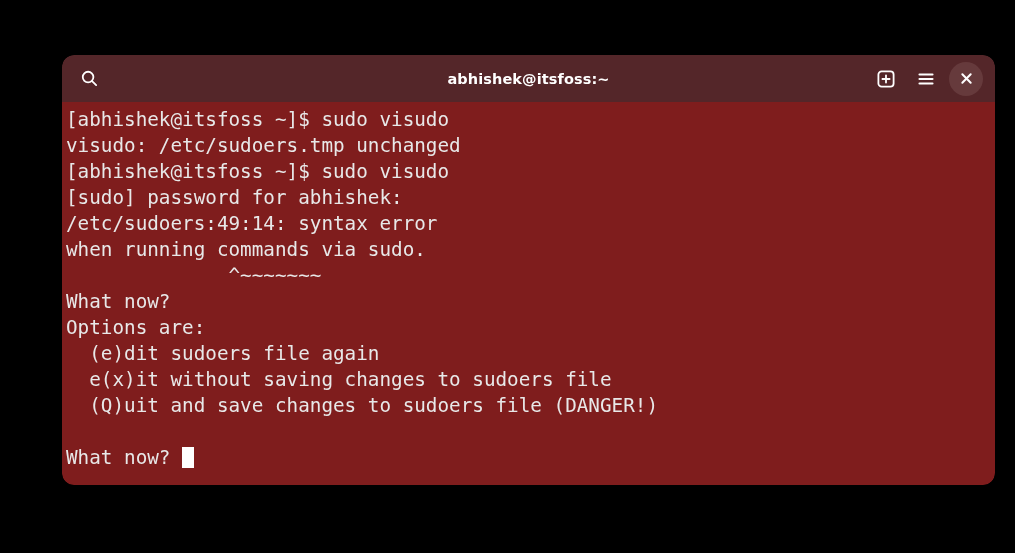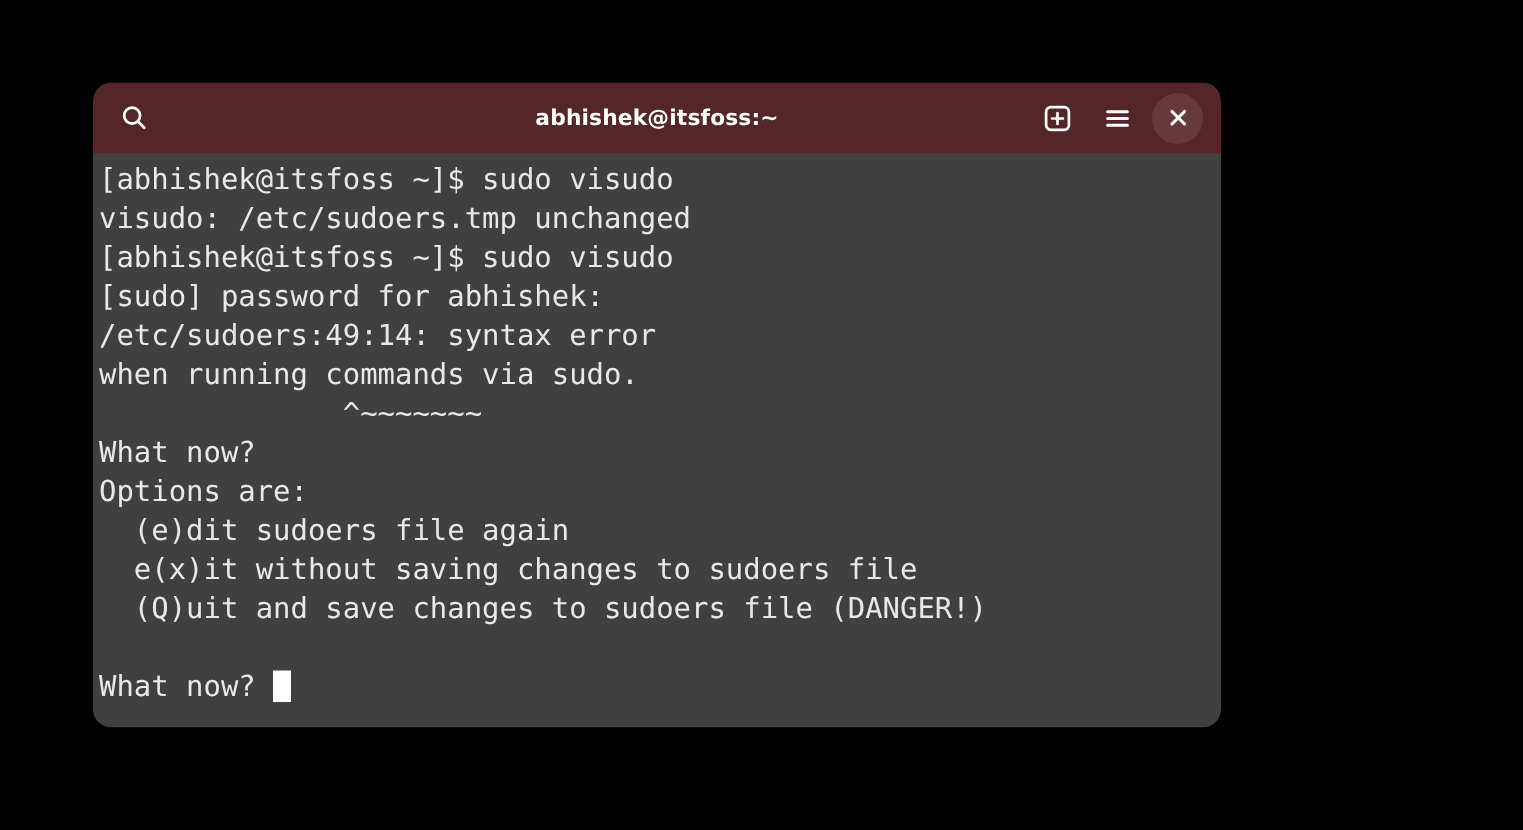--- a/index.html
+++ b/index.html
@@ -14,21 +14,21 @@
   body {
     font-family: "DejaVu Sans Mono", monospace;
     position: relative;
   }
 
   
   #terminal-window {
     position: absolute;
     left: 62px;
     top: 55px;
-    width: 752px;
+    width: 933px;
     height: 430px;
     border-radius: 12px;
     overflow: hidden;
     display: flex;
     flex-direction: column;
     box-shadow: 0 2px 14px rgba(0,0,0,0.6);
   }
 
   
   #title-bar {
@@ -82,21 +82,21 @@
     background: #663a3c;
     width: 34px;
     height: 34px;
   }
 
   .ico { display: block; }
 
   
   #terminal-body {
     flex: 1 1 auto;
-    background: #404040;
+    background: #7f1d1d;
     padding: 5px 0 0 4px;
     overflow: hidden;
     border-bottom-left-radius: 12px;
     border-bottom-right-radius: 12px;
   }
 
   #terminal-output {
     font-family: "DejaVu Sans Mono", monospace;
     font-size: 19.3px;
     line-height: 26px;

